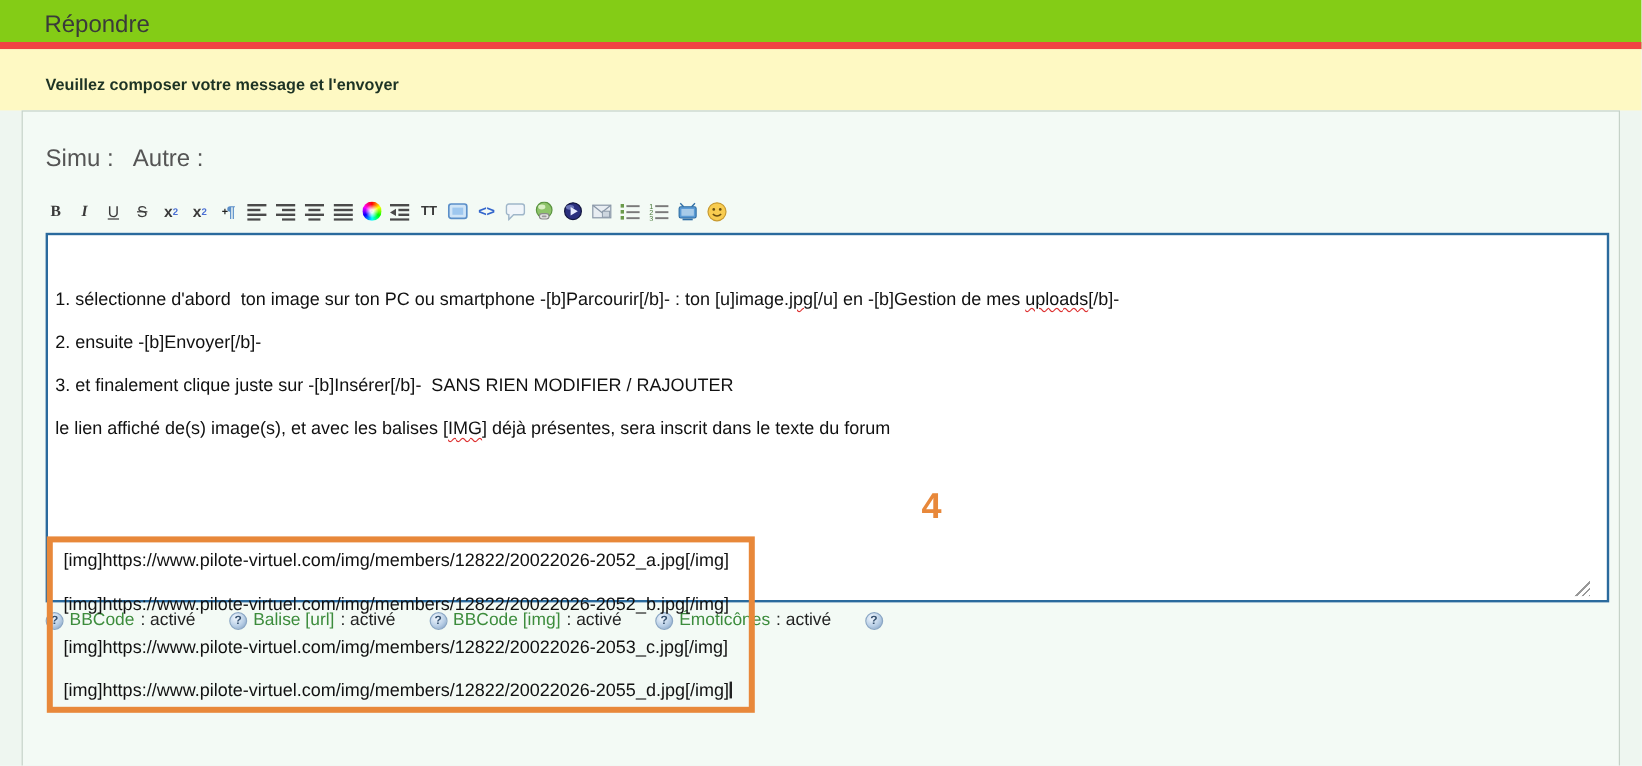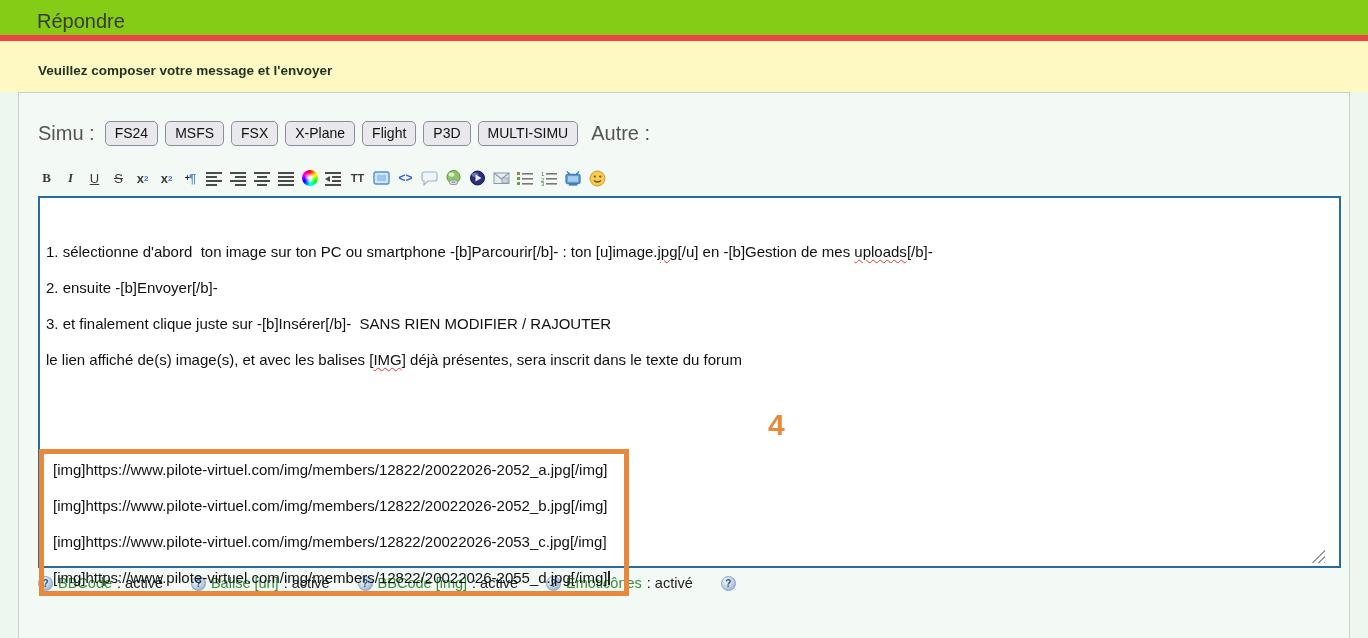--- a/index.html
+++ b/index.html
@@ -35,21 +35,21 @@
   .ic-sup .g2 { vertical-align:5px; }
   .ic-sub .g2 { vertical-align:-4px; }
   .ic-para .g1 { font-size:9px; color:#222; font-weight:bold; margin-right:-1px; }
   .ic-para .g2 { font-size:13px; color:#5b8fc9; font-weight:bold; }
   .ic-colorwheel { border-radius:50%; width:16px; height:16px;
      background: radial-gradient(circle at 50% 50%, rgba(255,255,255,.9) 0 12%, rgba(255,255,255,0) 50%),
                  conic-gradient(#f00,#ff0,#0f0,#0ff,#00f,#f0f,#f00); }
   .ic-tt { font-family:Liberation Sans, sans-serif; font-weight:bold; font-size:11px; letter-spacing:0;text-align:right; }
   .ic-code { color:#3366cc; font-weight:bold; font-size:12px; }
   .ed-wrap { position:relative; margin-top:8px; }
-  .editor { width:1303px; height:372px; border:2px solid #2a6a9d; background:#ffffff;
+  .editor { width:1303px; height:308px; border:2px solid #2a6a9d; background:#ffffff;
             padding:9px 8px 16px 6px; font-size:15px; line-height:18px; color:#111;
             white-space:pre-wrap; cursor:text; }
   .ed-line { margin-bottom:18px; }
   .sq { text-decoration:underline wavy #d33 1px; text-underline-offset:2px; }
   .hl-box { position:relative; left:-7px; margin-top:26px; border:5px solid #e8883a;
             width:fit-content; padding:7px 14px 0 9px; }
   .hl-box .ed-line:last-child { margin-bottom:4px; }
   .annotation-4 { position:absolute; left:730px; top:212px; color:#e8883a; font-weight:bold; font-size:30px; }
   .caret { display:inline-block; width:1.5px; height:14px; background:#222; vertical-align:-2px; margin-left:1px; }
   .resize-handle { position:absolute; right:5px; bottom:5px; width:14px; height:14px;
@@ -76,29 +76,20 @@
 </div>
 
 <div class="sub-band">
   <div class="page-subtitle">Veuillez composer votre message et l'envoyer</div>
 </div>
 
 <div class="fieldset">
 
   <div class="simu-row">
     <span class="group-label">Simu :</span>
-    <span class="simu-group" style="display:flex;gap:7px;">
-        <button class="sim-btn">FS24</button>
-        <button class="sim-btn">MSFS</button>
-        <button class="sim-btn">FSX</button>
-        <button class="sim-btn">X-Plane</button>
-        <button class="sim-btn">Flight</button>
-        <button class="sim-btn">P3D</button>
-        <button class="sim-btn">MULTI-SIMU</button>
-      </span>
     <span class="group-label autre-label">Autre :</span>
   </div>
 
 
   <div class="toolbar">
       <span class="tb-icon ic-bold">
         <span class="g1">B</span>
       </span>
       <span class="tb-icon ic-italic">
         <span class="g1">I</span>

